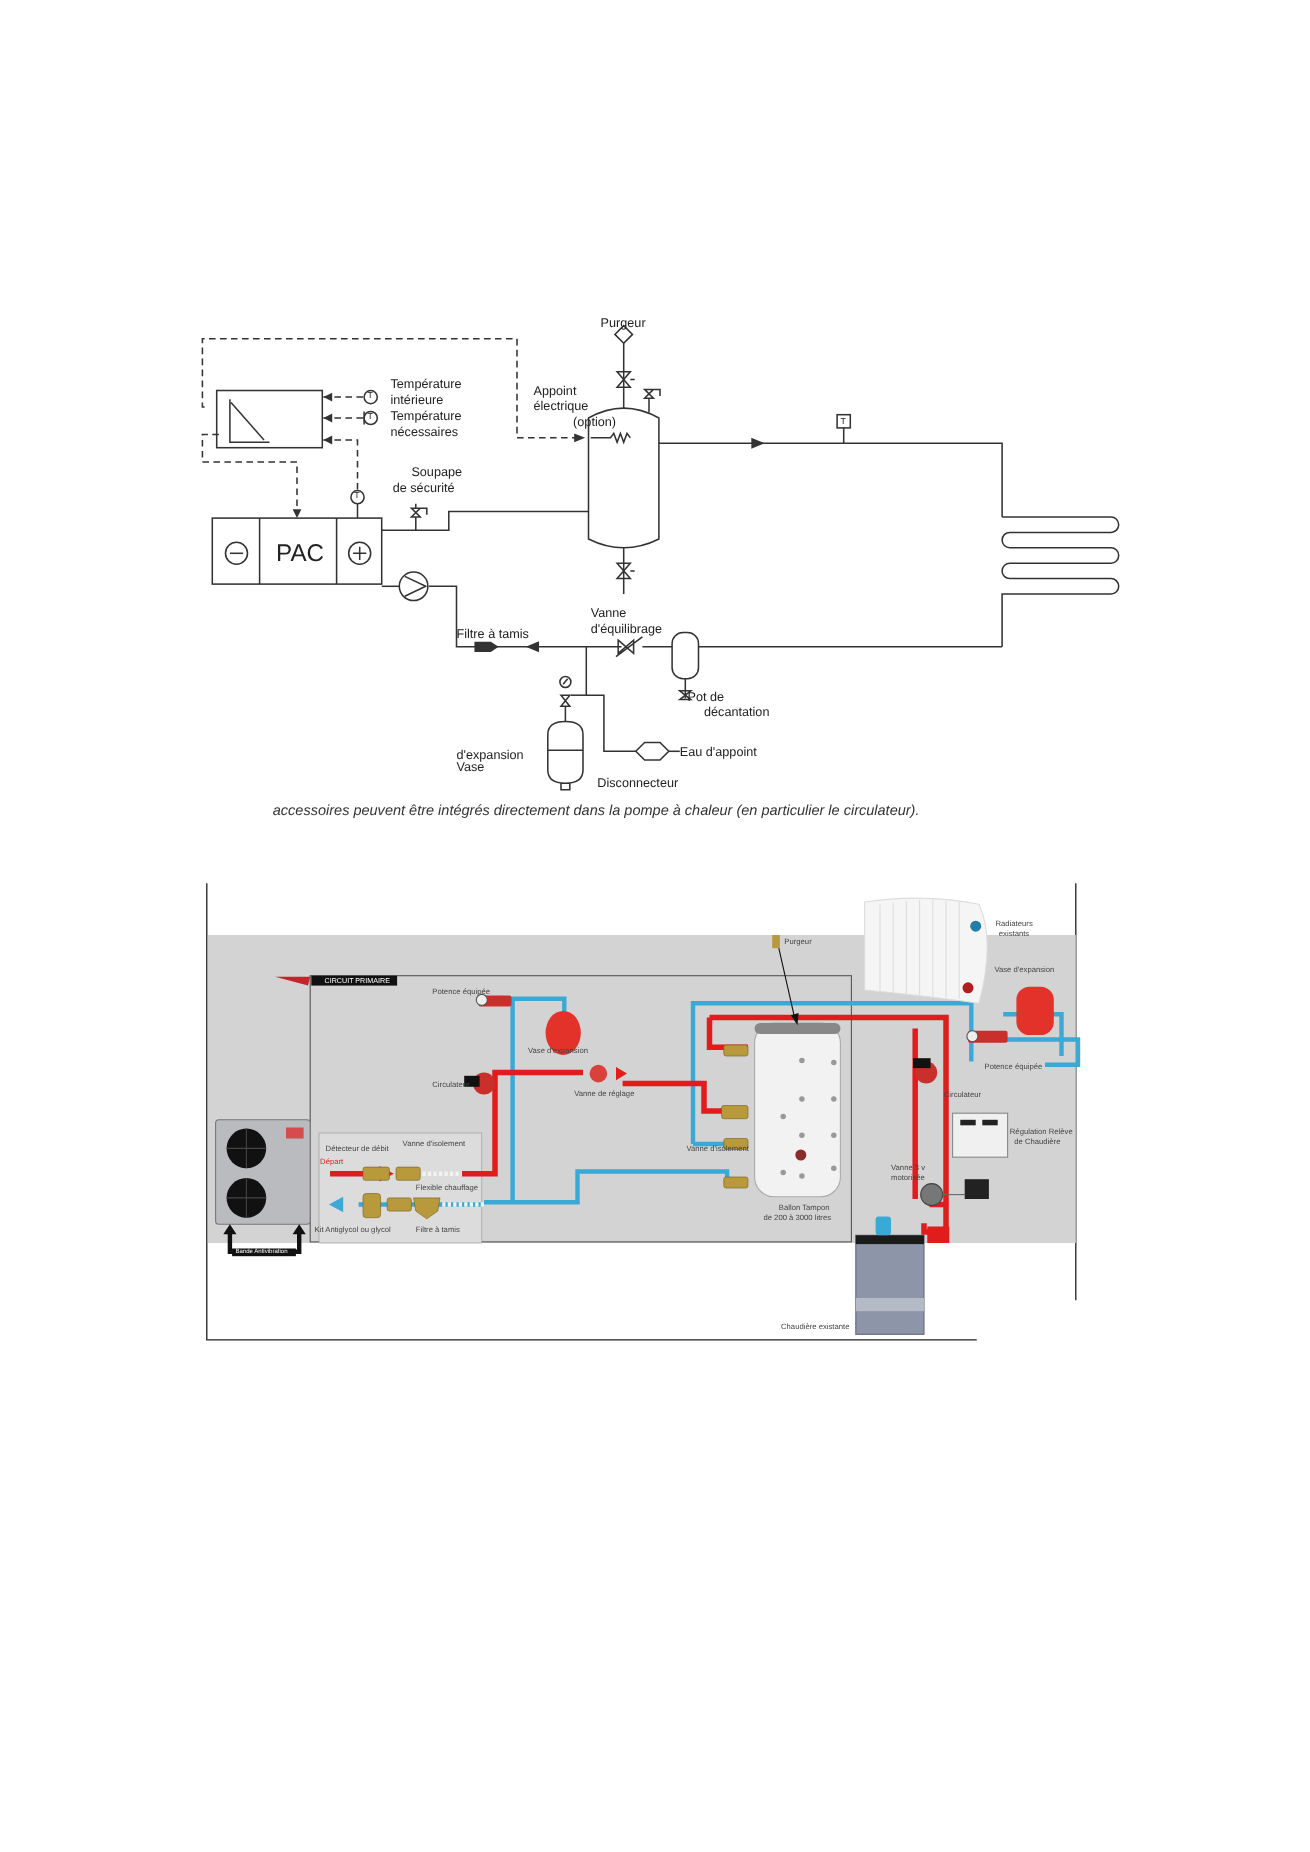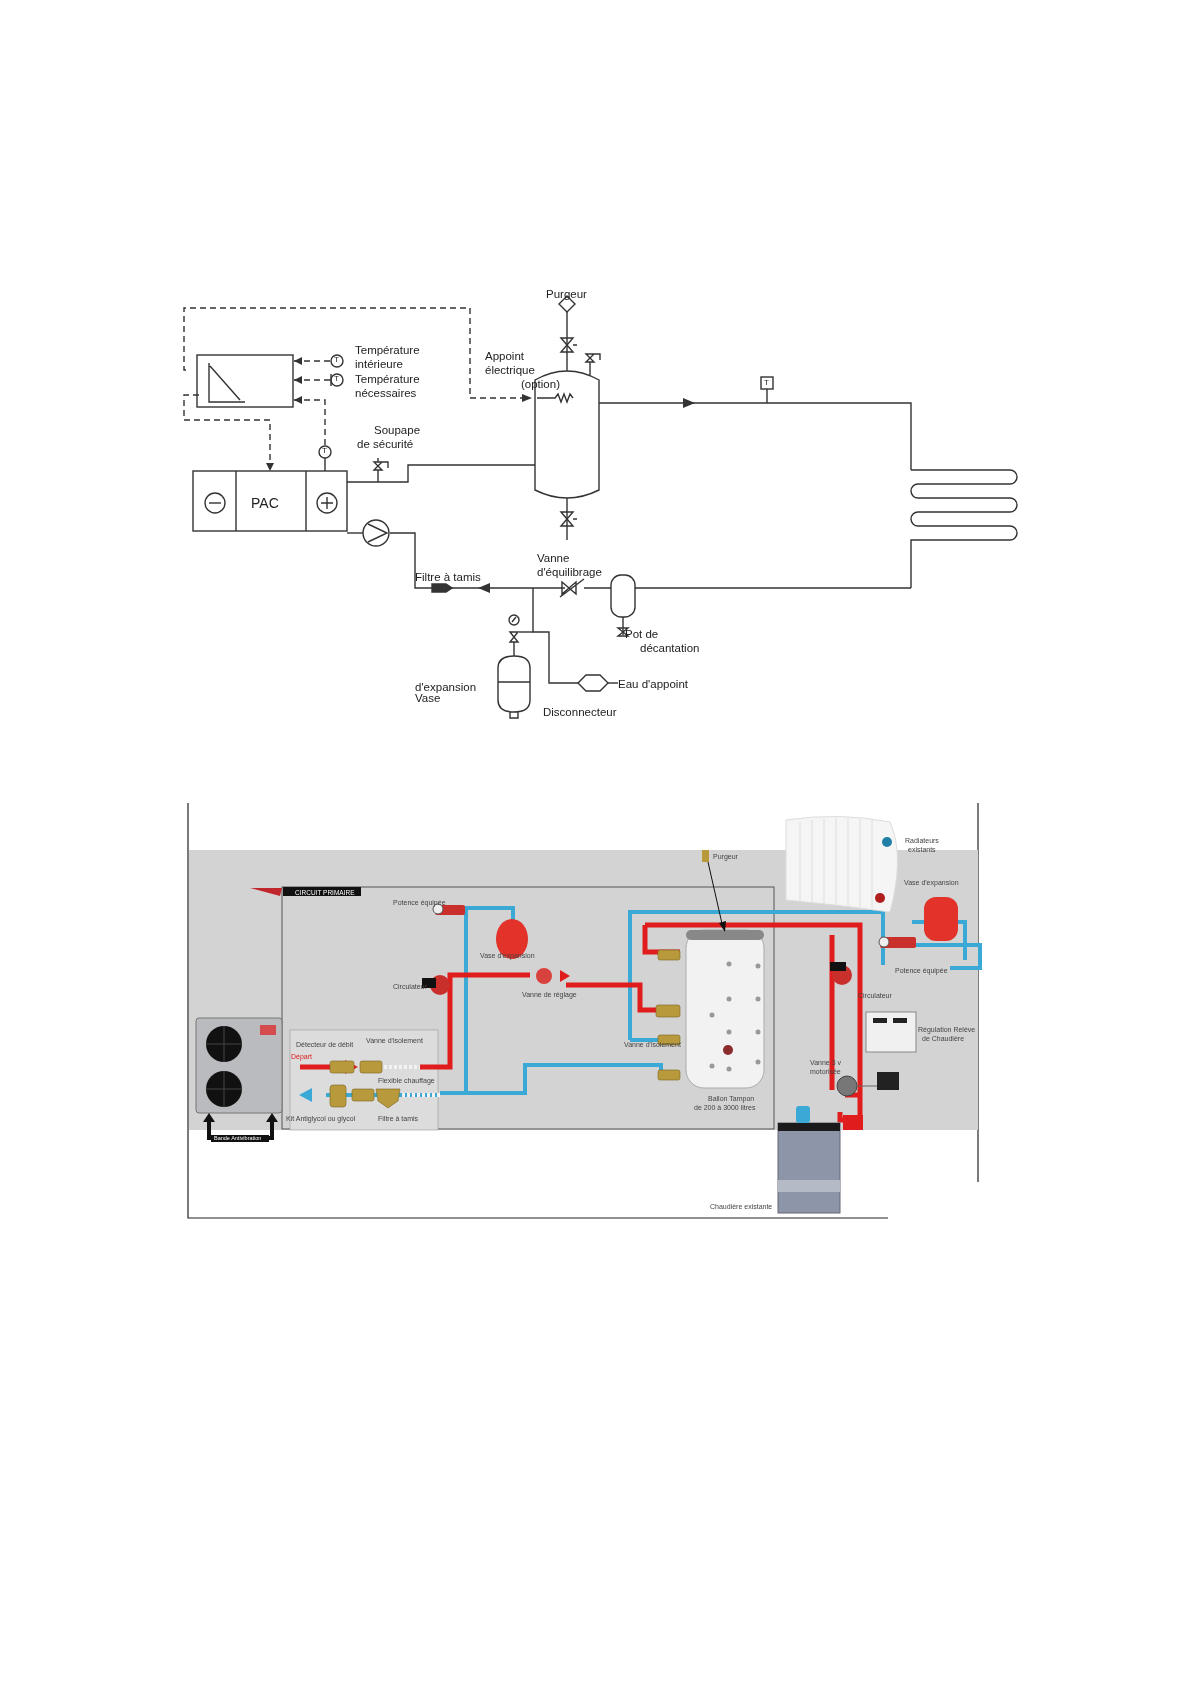--- a/index.html
+++ b/index.html
@@ -96,36 +96,37 @@
 <div class="lbl" style="left:546px;top:287px;">Purgeur</div>
 <div class="lbl" style="left:355px;top:343px;">Température</div>
 <div class="lbl" style="left:355px;top:357px;">intérieure</div>
 <div class="lbl" style="left:355px;top:372px;">Température</div>
 <div class="lbl" style="left:355px;top:386px;">nécessaires</div>
 <div class="lbl" style="left:485px;top:349px;">Appoint</div>
 <div class="lbl" style="left:485px;top:363px;">électrique</div>
 <div class="lbl" style="left:485px;top:377px;margin-left:36px;">(option)</div>
 <div class="lbl" style="left:374px;top:423px;">Soupape</div>
 <div class="lbl" style="left:357px;top:437px;">de sécurité</div>
-<div class="lbl" style="left:251px;top:492px;font-size:14px;line-height:22px;">PAC</div>
+<div class="lbl" style="left:251px;top:492px;font-size:22px;line-height:22px;">PAC</div>
 <div class="lbl" style="left:415px;top:570px;">Filtre à tamis</div>
 <div class="lbl" style="left:537px;top:551px;">Vanne</div>
 <div class="lbl" style="left:537px;top:565px;">d'équilibrage</div>
 <div class="lbl" style="left:625px;top:627px;text-align:right;">Pot de</div>
 <div class="lbl" style="left:640px;top:641px;">décantation</div>
 <div class="lbl" style="left:415px;top:666px;margin-top:25px;">Vase</div>
 <div class="lbl" style="left:415px;top:680px;">d'expansion</div>
 <div class="lbl" style="left:618px;top:677px;">Eau d'appoint</div>
 <div class="lbl" style="left:543px;top:705px;">Disconnecteur</div>
 <div class="lbl" style="left:334px;top:355px;font-size:8px;line-height:10px;">T</div>
 <div class="lbl" style="left:334px;top:374px;font-size:8px;line-height:10px;">T</div>
 <div class="lbl" style="left:322px;top:446px;font-size:8px;line-height:10px;">T</div>
 <div class="lbl" style="left:764px;top:378px;font-size:8px;line-height:10px;">T</div>
 
 <div class="cap">
+  <div>accessoires peuvent être intégrés directement dans la pompe à chaleur (en particulier le circulateur).</div>
 </div>
 
 <svg width="1191" height="1684" viewBox="0 0 1191 1684" style="pointer-events:none;">
 
   <path d="M188 803 L188 1218 L888 1218" fill="none" stroke="#222" stroke-width="1.2"></path>
   <path d="M978 803 L978 1182" fill="none" stroke="#222" stroke-width="1.2"></path>
 
   <rect x="189" y="850" width="789" height="280" fill="#d3d3d3"></rect>
 
   <rect x="282" y="887" width="492" height="242" fill="none" stroke="#555" stroke-width="1"></rect>

